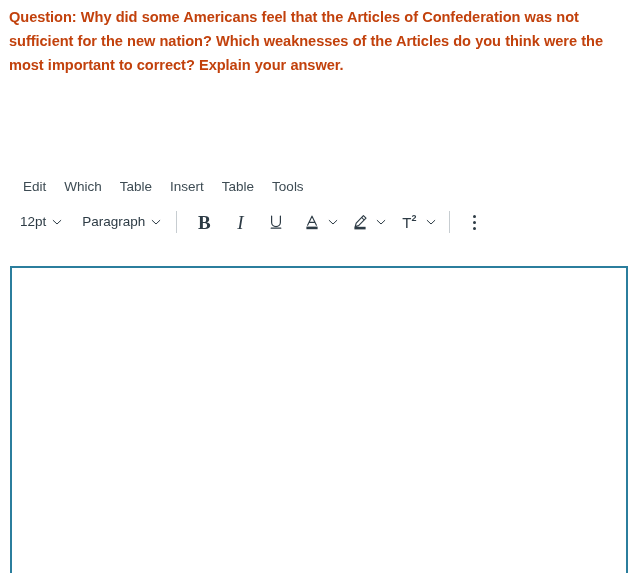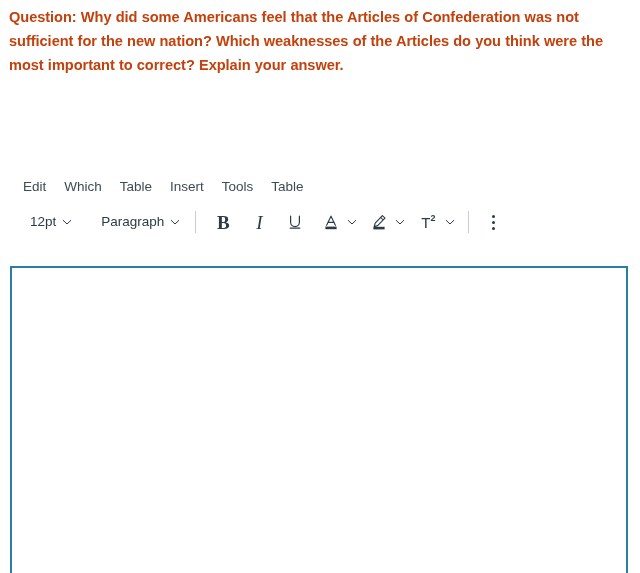--- a/index.html
+++ b/index.html
@@ -66,21 +66,21 @@
     white-space: nowrap;
     border-radius: 3px;
   }
   .menu-item:first-child { padding-left: 9px; }
 
   
   .toolbar {
     display: flex;
     align-items: center;
     height: 40px;
-    padding-left: 24px;
+    padding-left: 14px;
     box-sizing: border-box;
   }
   .tb-btn {
     display: flex;
     align-items: center;
     justify-content: center;
     height: 28px;
     padding: 0 6px;
     cursor: pointer;
     border-radius: 3px;
@@ -174,36 +174,36 @@
     <p class="question-text">Question:  Why did some Americans feel that the Articles of Confederation was not sufficient for the new nation?  Which weaknesses of the Articles do you think were the most important to correct?  Explain your answer.</p>
   </div>
 
   <div class="rce-shell">
 
     <div class="menubar">
       <div class="menu-item">Edit</div>
       <div class="menu-item">Which</div>
       <div class="menu-item">Table</div>
       <div class="menu-item">Insert</div>
+      <div class="menu-item">Table</div>
       <div class="menu-item">Tools</div>
-      <div class="menu-item">Table</div>
     </div>
 
     <div class="toolbar">
 
       <div class="tb-btn">
         <span class="tb-label">12pt</span>
         <span class="chev">
           <svg width="10" height="10" viewBox="0 0 10 10">
             <path d="M1.2 3.4 L5 7 L8.8 3.4" fill="none" stroke="#2d3b45" stroke-width="1" stroke-linecap="round" stroke-linejoin="round"></path>
           </svg>
         </span>
       </div>
 
-      <div class="tb-btn" style="margin-left:17px;">
+      <div class="tb-btn" style="margin-left:8px;">
         <span class="tb-label">Paragraph</span>
         <span class="chev">
           <svg width="10" height="10" viewBox="0 0 10 10">
             <path d="M1.2 3.4 L5 7 L8.8 3.4" fill="none" stroke="#2d3b45" stroke-width="1" stroke-linecap="round" stroke-linejoin="round"></path>
           </svg>
         </span>
       </div>
 
       <div class="divider"></div>
 

